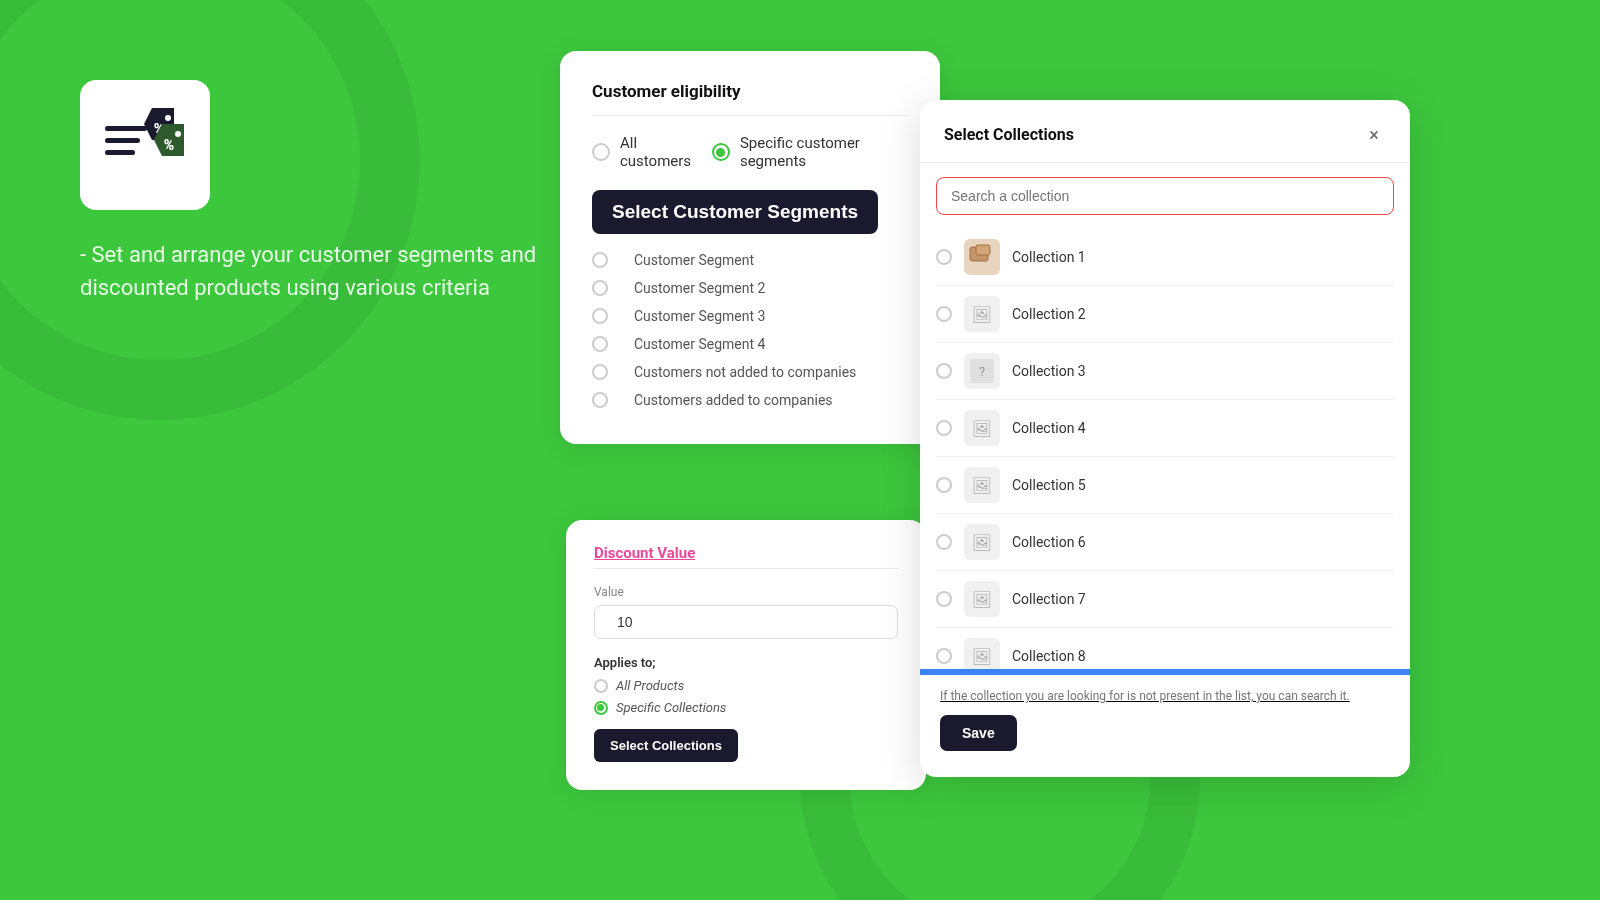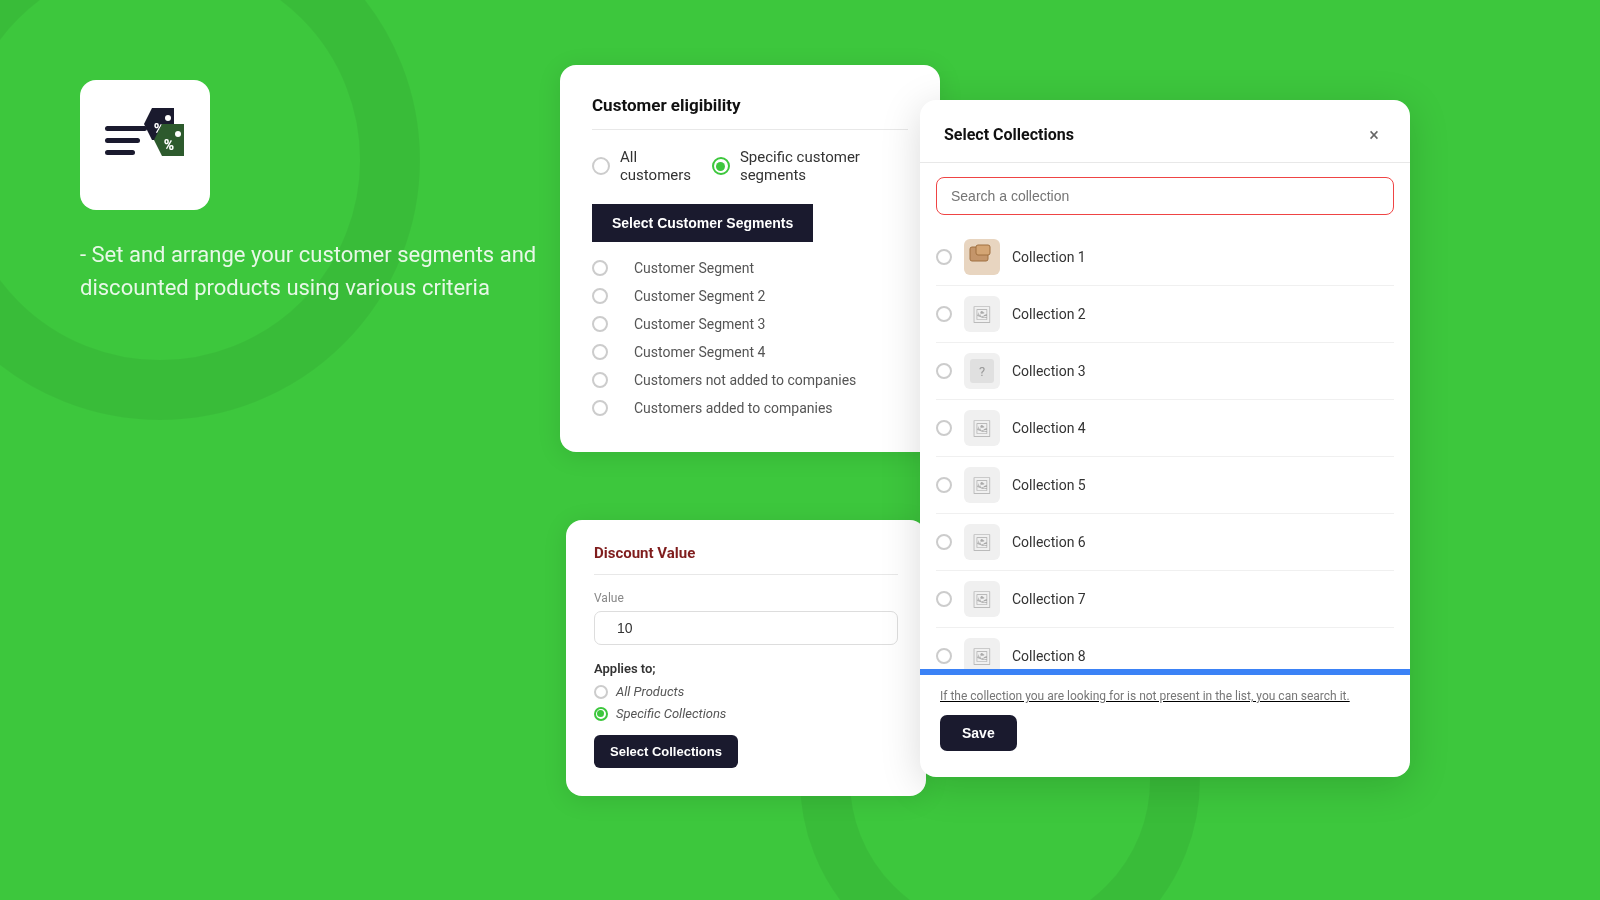--- a/index.html
+++ b/index.html
@@ -71,21 +71,21 @@
       font-size: 22px;
       font-weight: 400;
       color: rgba(255,255,255,0.88);
       line-height: 1.5;
     }
 
     
     .card-eligibility {
       position: absolute;
       left: 560px;
-      top: 65px;
+      top: 51px;
       width: 380px;
       background: white;
       border-radius: 16px;
       padding: 30px 32px 36px;
       box-shadow: 0 4px 24px rgba(0,0,0,0.10);
       z-index: 2;
     }
     .card-title {
       font-size: 17px;
       font-weight: 700;
@@ -121,23 +121,23 @@
       content: '';
       width: 9px; height: 9px;
       border-radius: 50%;
       background: #3dc73d;
     }
 
     .btn-select-segments {
       background: #1a1a2e;
       color: white;
       border: none;
-      border-radius: 0;
+      border-radius: 8px;
       padding: 11px 20px;
-      font-size: 14px;
+      font-size: 19px;
       font-weight: 600;
       cursor: pointer;
       margin-bottom: 18px;
       display: block;
     }
 
     .segment-list {
       display: flex;
       flex-direction: column;
       gap: 12px;
@@ -164,24 +164,25 @@
       width: 360px;
       background: white;
       border-radius: 16px;
       padding: 24px 28px 28px;
       box-shadow: 0 4px 24px rgba(0,0,0,0.10);
       z-index: 2;
     }
     .discount-title {
       font-size: 15px;
       font-weight: 700;
-      color: #7f1d1d;
+      color: #ec4899;
       margin-bottom: 16px;
-      padding-bottom: 12px;
+      padding-bottom: 6px;
       border-bottom: 1px solid #e8e8e8;
+      text-decoration: underline;
     }
     .discount-field {
       margin-bottom: 16px;
     }
     .field-label {
       font-size: 12px;
       color: #888;
       margin-bottom: 6px;
     }
     .field-input {

